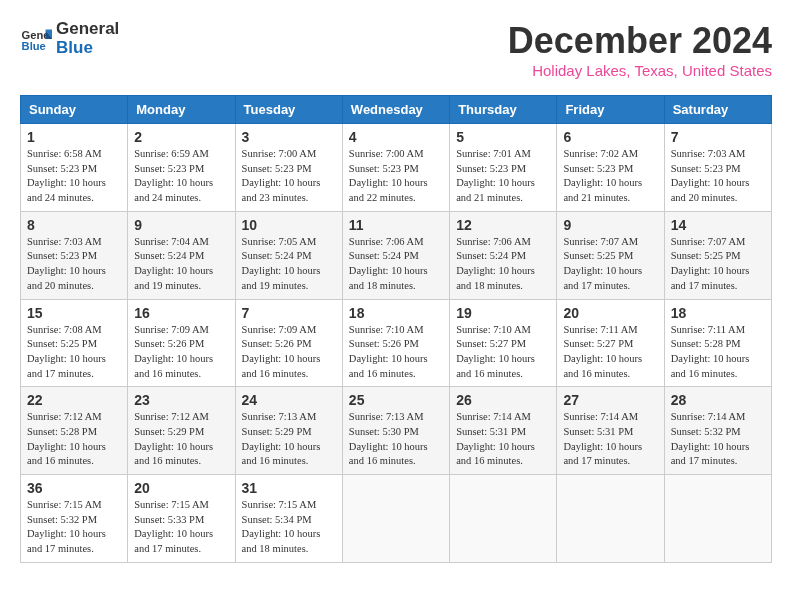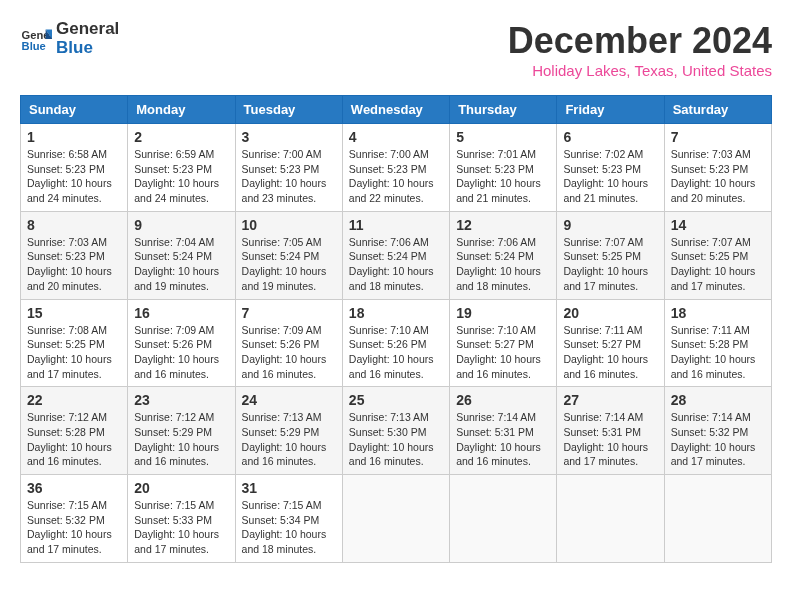--- a/index.html
+++ b/index.html
@@ -66,20 +66,21 @@
       font-size: 14px;
       font-weight: bold;
       color: #333;
       display: block;
       margin-bottom: 2px;
     }
     .day-info {
       font-size: 10.5px;
       color: #333;
       line-height: 1.4;
+      font-family: Liberation Serif, serif;
     }
     .empty-cell {
       background: #f9f9f9 !important;
     }
   </style>
 </head>
 <body>
 
 <div>
   <div class="header-section">

